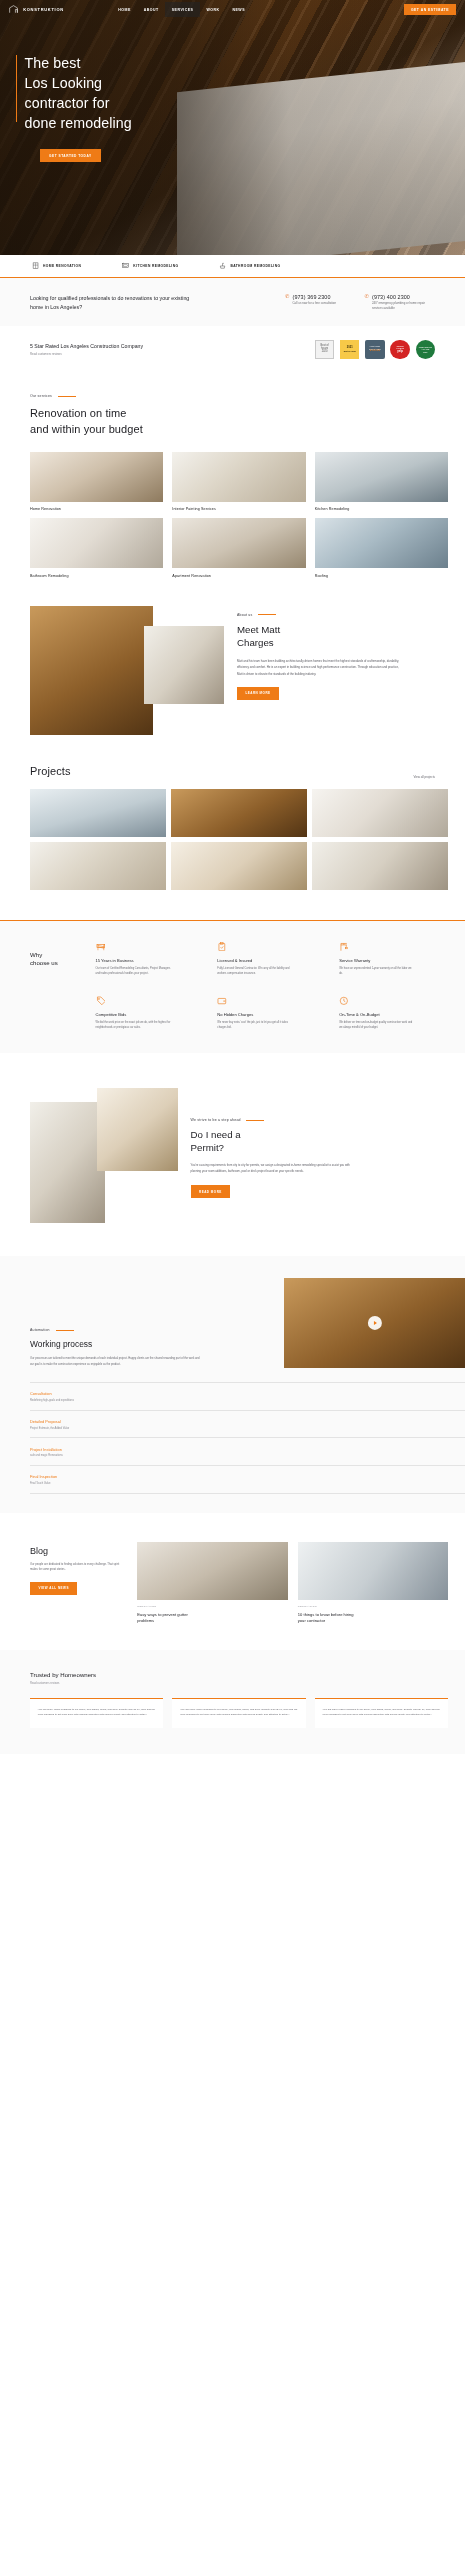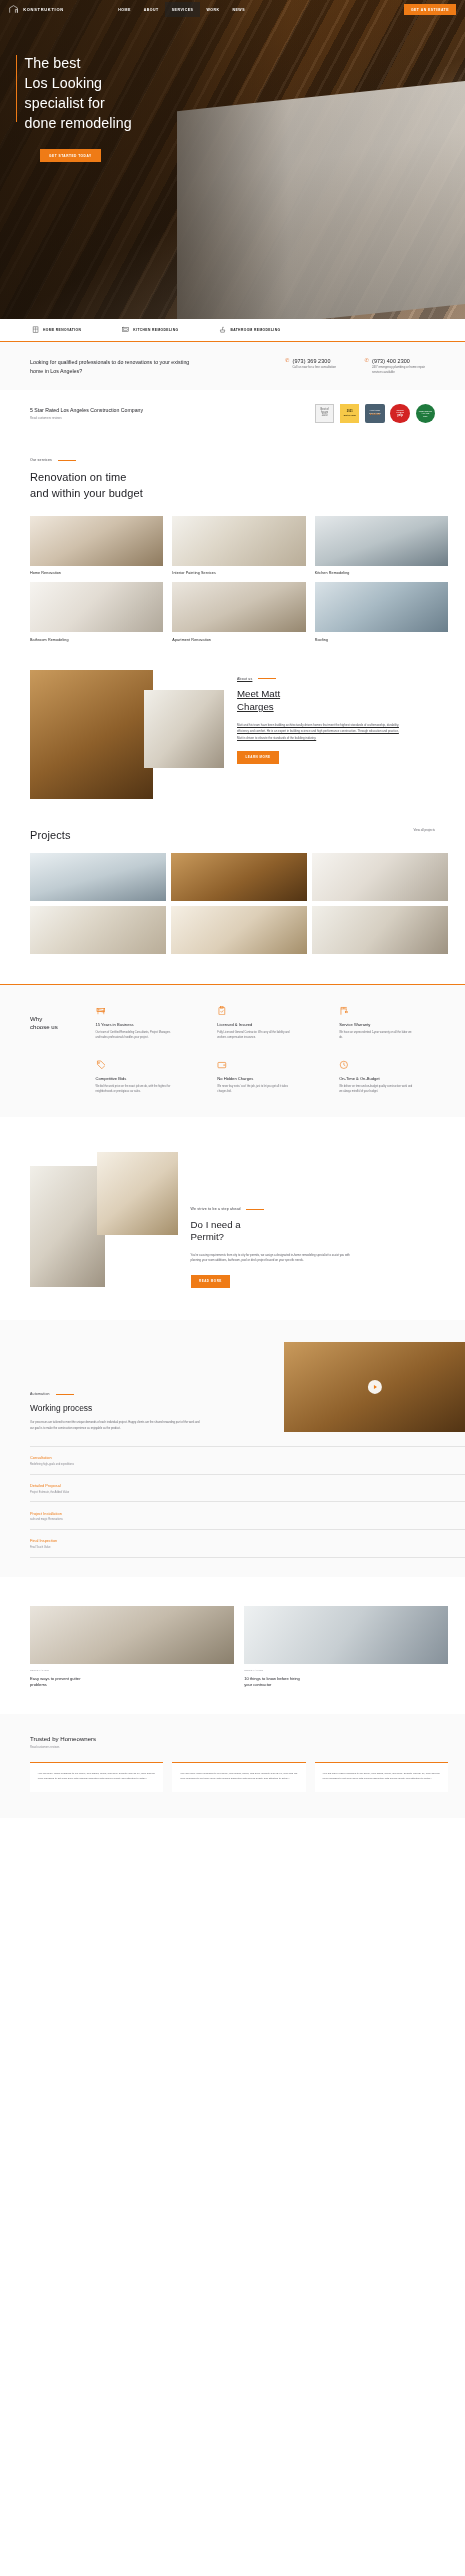--- a/index.html
+++ b/index.html
@@ -3,21 +3,21 @@
 <meta charset="utf-8">
 <style>
   * { margin:0; padding:0; box-sizing:border-box; }
   body {
     width:465px; font-family:"Liberation Sans", sans-serif;
     background:#ffffff; color:#2b2b2b; -webkit-font-smoothing:antialiased;
   }
   .wrap { width:465px; position:relative; overflow:hidden; }
 
   
-  .hero { position:relative; height:319px; overflow:hidden;
+  .hero { position:relative; height:255px; overflow:hidden;
     background:linear-gradient(160deg,#7a4a1c 0%,#5e3712 22%,#3a2510 45%,#b9a892 70%,#cfc6ba 100%); }
   .hero-wood { position:absolute; inset:0;
     background:
       repeating-linear-gradient(118deg, rgba(255,255,255,0.05) 0 2.6px, rgba(0,0,0,0.10) 2.6px 17px),
       repeating-linear-gradient(-62deg, rgba(120,70,25,0.45) 0 19.4px, rgba(60,34,12,0.55) 19.4px 41px),
       linear-gradient(150deg,#8a5621 0%,#4d2f12 38%,#2e2214 55%,#c3b7a8 78%,#ddd6cc 100%);
   }
   .hero-room { position:absolute; left:38%; top:30%; width:62%; height:70%;
     background:linear-gradient(175deg,#d9d4cc 0%,#cfcac2 30%,#b8b2a9 60%,#9d9890 100%);
     transform:skewY(-6deg); opacity:.92; }
@@ -97,44 +97,44 @@
   .ph9{background:linear-gradient(165deg,#e8eef1,#c0ccd2 50%,#7d8d97);}
   .ph10{background:linear-gradient(140deg,#f5efe4,#ddcfb8 50%,#a58f6a);}
   .ph11{background:linear-gradient(150deg,#e9e4dc,#c5bbab 50%,#8a7f6c);}
   .ph12{background:linear-gradient(125deg,#eef1f2,#c7ced2 50%,#86919a);}
 
   
   .about { display:flex; gap:13px; padding:28.4px 17px 28.4px 30px; align-items:flex-start; }
   .about-imgs { position:relative; width:194px; height:129px; flex:none; }
   .ab-main { position:absolute; left:0; top:0; width:123px; height:129px; }
   .ab-sub  { position:absolute; left:114px; top:19.4px; width:80px; height:78px; }
-  .about-txt { flex:1; padding-top:6.5px;text-decoration:underline; }
+  .about-txt { flex:1; padding-top:6.5px; }
   .about-h { font-size:9.7px; line-height:1.32; font-weight:300; color:#1d1d22; margin-top:7.1px; }
   .about-p { font-size:2.9px; line-height:2.1; color:#595960; margin-top:9px; max-width:164px; }
   .btn-orange { display:inline-block; background:#ef7b16; color:#fff; border:none; cursor:pointer;
       font-size:3px; letter-spacing:0.5px; font-weight:700; padding:4.5px 8.4px; }
 
   
-  .proj-head { display:flex; align-items:flex-start; }
+  .proj-head { display:flex; align-items:flex-end; }
   .proj-link { margin-left:auto; font-size:3px; color:#6b6b72; text-decoration:none; padding-right:13px; }
   .proj-grid { display:grid; grid-template-columns:repeat(3,1fr); gap:4.5px; margin-top:10.3px; }
   .proj-grid .ph { height:48px; }
 
   
   .why { background:#fafafa; border-top:1.3px solid #ef7b16; margin-top:30px;
          padding:20.7px 17px 22px 30px; display:flex; }
   .why-left { width:59px; flex:none; padding-top:9px; }
   .why-left .h { font-size:6.1px; line-height:1.45; font-weight:300; color:#1d1d22; }
   .why-grid { flex:1; display:grid; grid-template-columns:repeat(3,1fr); gap:19.4px 13px; padding-left:6.5px; }
   .feat .fi { color:#ef7b16; width:9.7px; height:9.7px; }
   .feat .ft { font-size:4.1px; color:#1d1d22; margin-top:4.5px; }
   .feat .fd { font-size:2.6px; line-height:2; color:#6e6e75; margin-top:3.2px; max-width:76px; }
 
   
-  .permit { display:flex; gap:11.6px; padding:35px 17px 32px 30px; align-items:flex-end; }
+  .permit { display:flex; gap:11.6px; padding:35px 17px 32px 30px; align-items:center; }
   .pm-imgs { position:relative; width:149px; height:136px; flex:none; }
   .pm-a { position:absolute; left:0; top:14.2px; width:75px; height:121px; }
   .pm-b { position:absolute; left:67px; top:0; width:81px; height:83px; }
   .pm-txt { flex:1; padding-top:5.2px; }
   .pm-h { font-size:9.7px; line-height:1.32; font-weight:300; color:#1d1d22; margin-top:7.1px; }
   .pm-p { font-size:2.8px; line-height:2.1; color:#5d5d64; margin-top:8.4px; max-width:162px; }
 
   
   .process { background:#fafafa; padding:22px 0 19.4px 0; position:relative; }
   .pr-top { display:flex; padding:0 0 0 30px;align-items:flex-end; }
@@ -199,21 +199,21 @@
         <a href="#">NEWS</a>
       </nav>
       <button class="estimate-btn">GET AN ESTIMATE</button>
     </div>
 
     <div class="hero-inner">
       <span class="hero-accent"></span>
       <h1 class="hero-title">
         <span>The best</span><br>
         <span>Los Looking</span><br>
-        <span>specialist for</span><br>
+        <span>contractor for</span><br>
         <span>done remodeling</span>
       </h1>
       <button class="hero-btn">GET STARTED TODAY</button>
     </div>
   </section>
 
   <div class="iconstrip">
     <div class="istrip-item">
       <span class="ic">
         <svg width="7.1" height="7.1" viewBox="0 0 16 16">
@@ -488,20 +488,25 @@
         <div class="step-d">safe and magic Renovations</div>
       </div>
       <div class="step">
         <div class="step-t">Final Inspection</div>
         <div class="step-d">Final Touch Value</div>
       </div>
     </div>
   </section>
 
   <section class="blog">
+    <div class="blog-left">
+      <h2 class="blog-h" style="margin-top:0">Blog</h2>
+      <p class="blog-p">Our people are dedicated to finding solutions to every challenge. That spirit makes for some great stories.</p>
+      <button class="btn-orange" style="margin-top:9px">VIEW ALL NEWS</button>
+    </div>
     <div class="posts">
       <div class="post">
         <div class="ph ph11"></div>
         <div class="cat">RENOVATION</div>
         <div class="tt">
           <span>Easy ways to prevent gutter</span><br>
           <span>problems</span>
         </div>
       </div>
       <div class="post">

